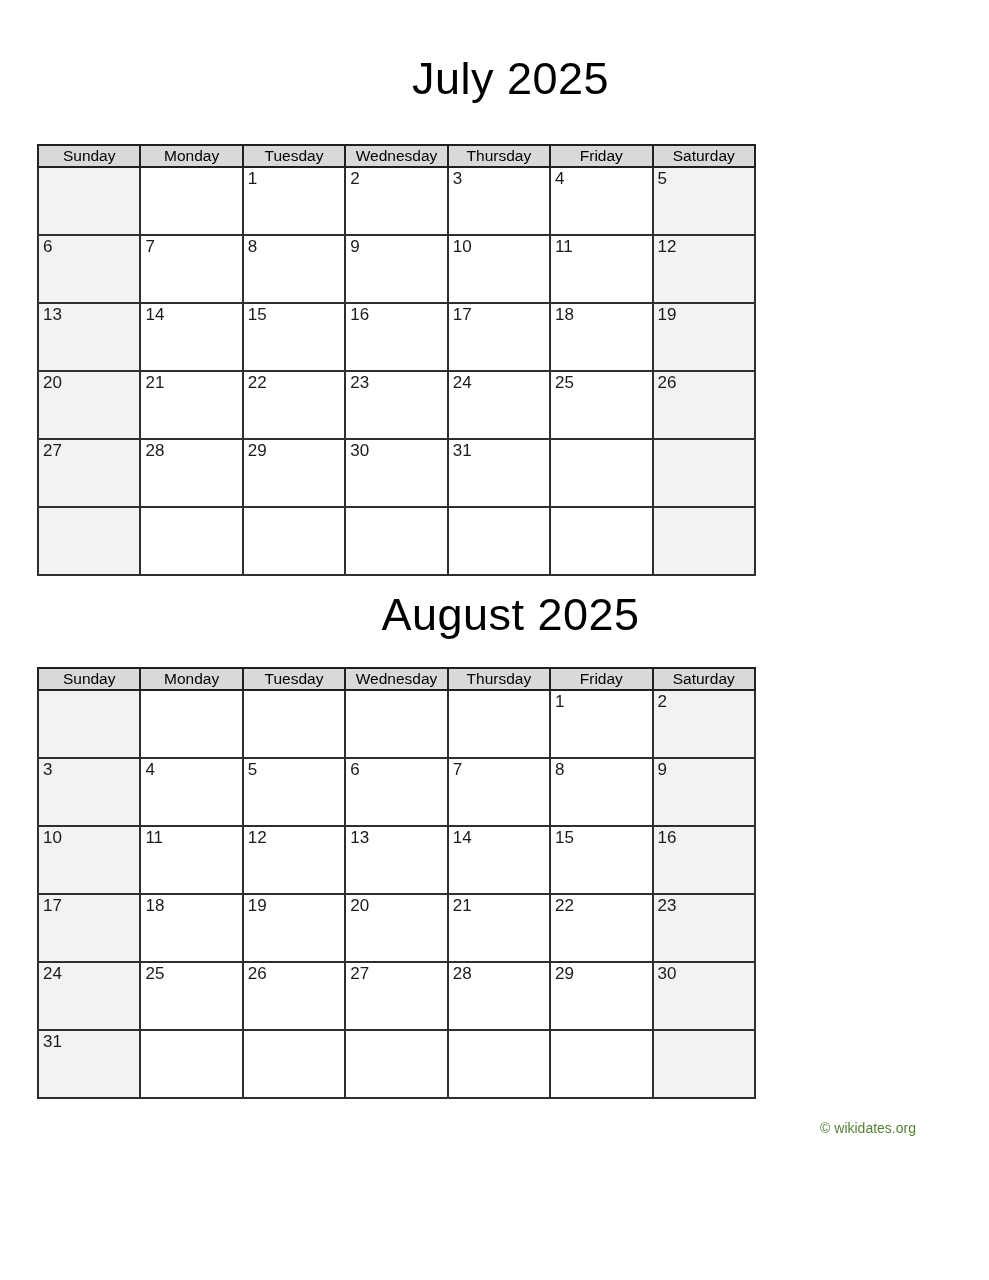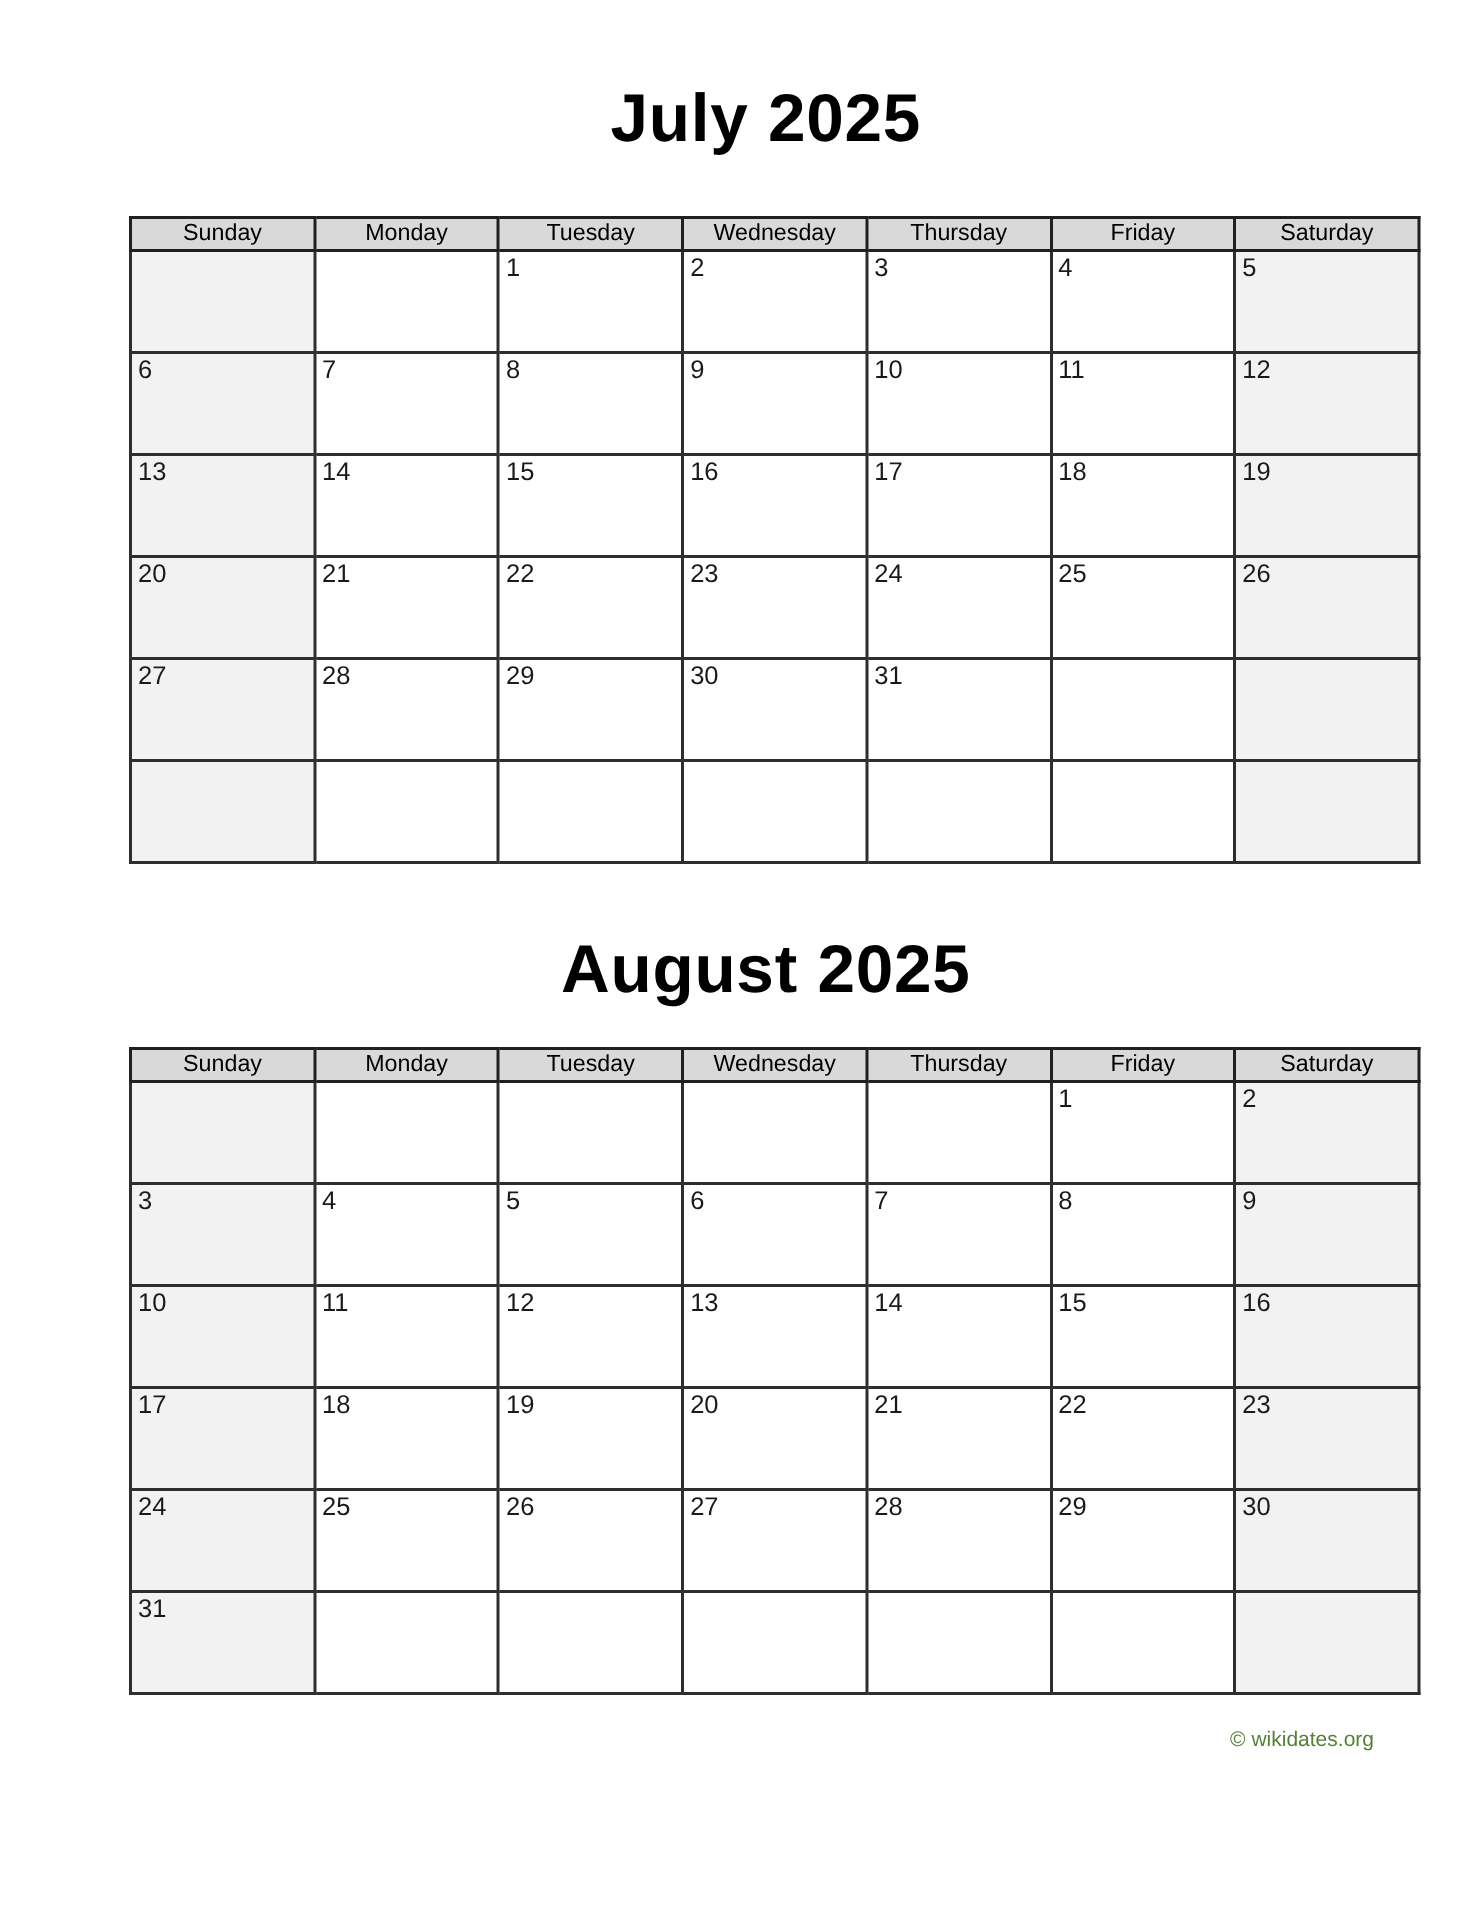--- a/index.html
+++ b/index.html
@@ -7,31 +7,31 @@
     width: 989px; height: 1280px;
     background: #ffffff;
     font-family: "Liberation Sans", sans-serif;
     overflow: hidden;
   }
   body { padding-top: 50px; }
 
   .month-title {
     text-align: center;
     font-size: 45px;
-    font-weight: 700;
+    font-weight: 400;
     line-height: 58px;
     color: var(--title-text, #000);
     letter-spacing: 0.5px;
     padding-left: 32px;
   }
   .cal-table {
     border-collapse: collapse;
     table-layout: fixed;
-    width: 861px;
-    margin-left: 86px;
+    width: 719px;
+    margin-left: 37px;
     margin-top: 36px;
     border: 2px solid #141414;
   }
   .cal-table th {
     background: var(--header-bg, #d9d9d9);
     border: 2px solid #202020;
     height: 22px;
     font-size: 15.5px;
     font-weight: 400;
     text-align: center;
@@ -60,21 +60,21 @@
   }
   .note-date {
     color: var(--note-date, #c55a11);
     font-weight: bold;
   }
   .note-event {
     color: var(--note-text, #1a1a1a);
     margin-left: 16px;
   }
 
-  .second-title { margin-top: 41px; }
+  .second-title { margin-top: 10px; }
   .second-table { margin-top: 23px; }
 
   .footer {
     margin-top: 21px;
     margin-right: 73px;
     text-align: right;
     font-size: 14px;
     color: var(--copyright, #538135);
   }
 </style>

